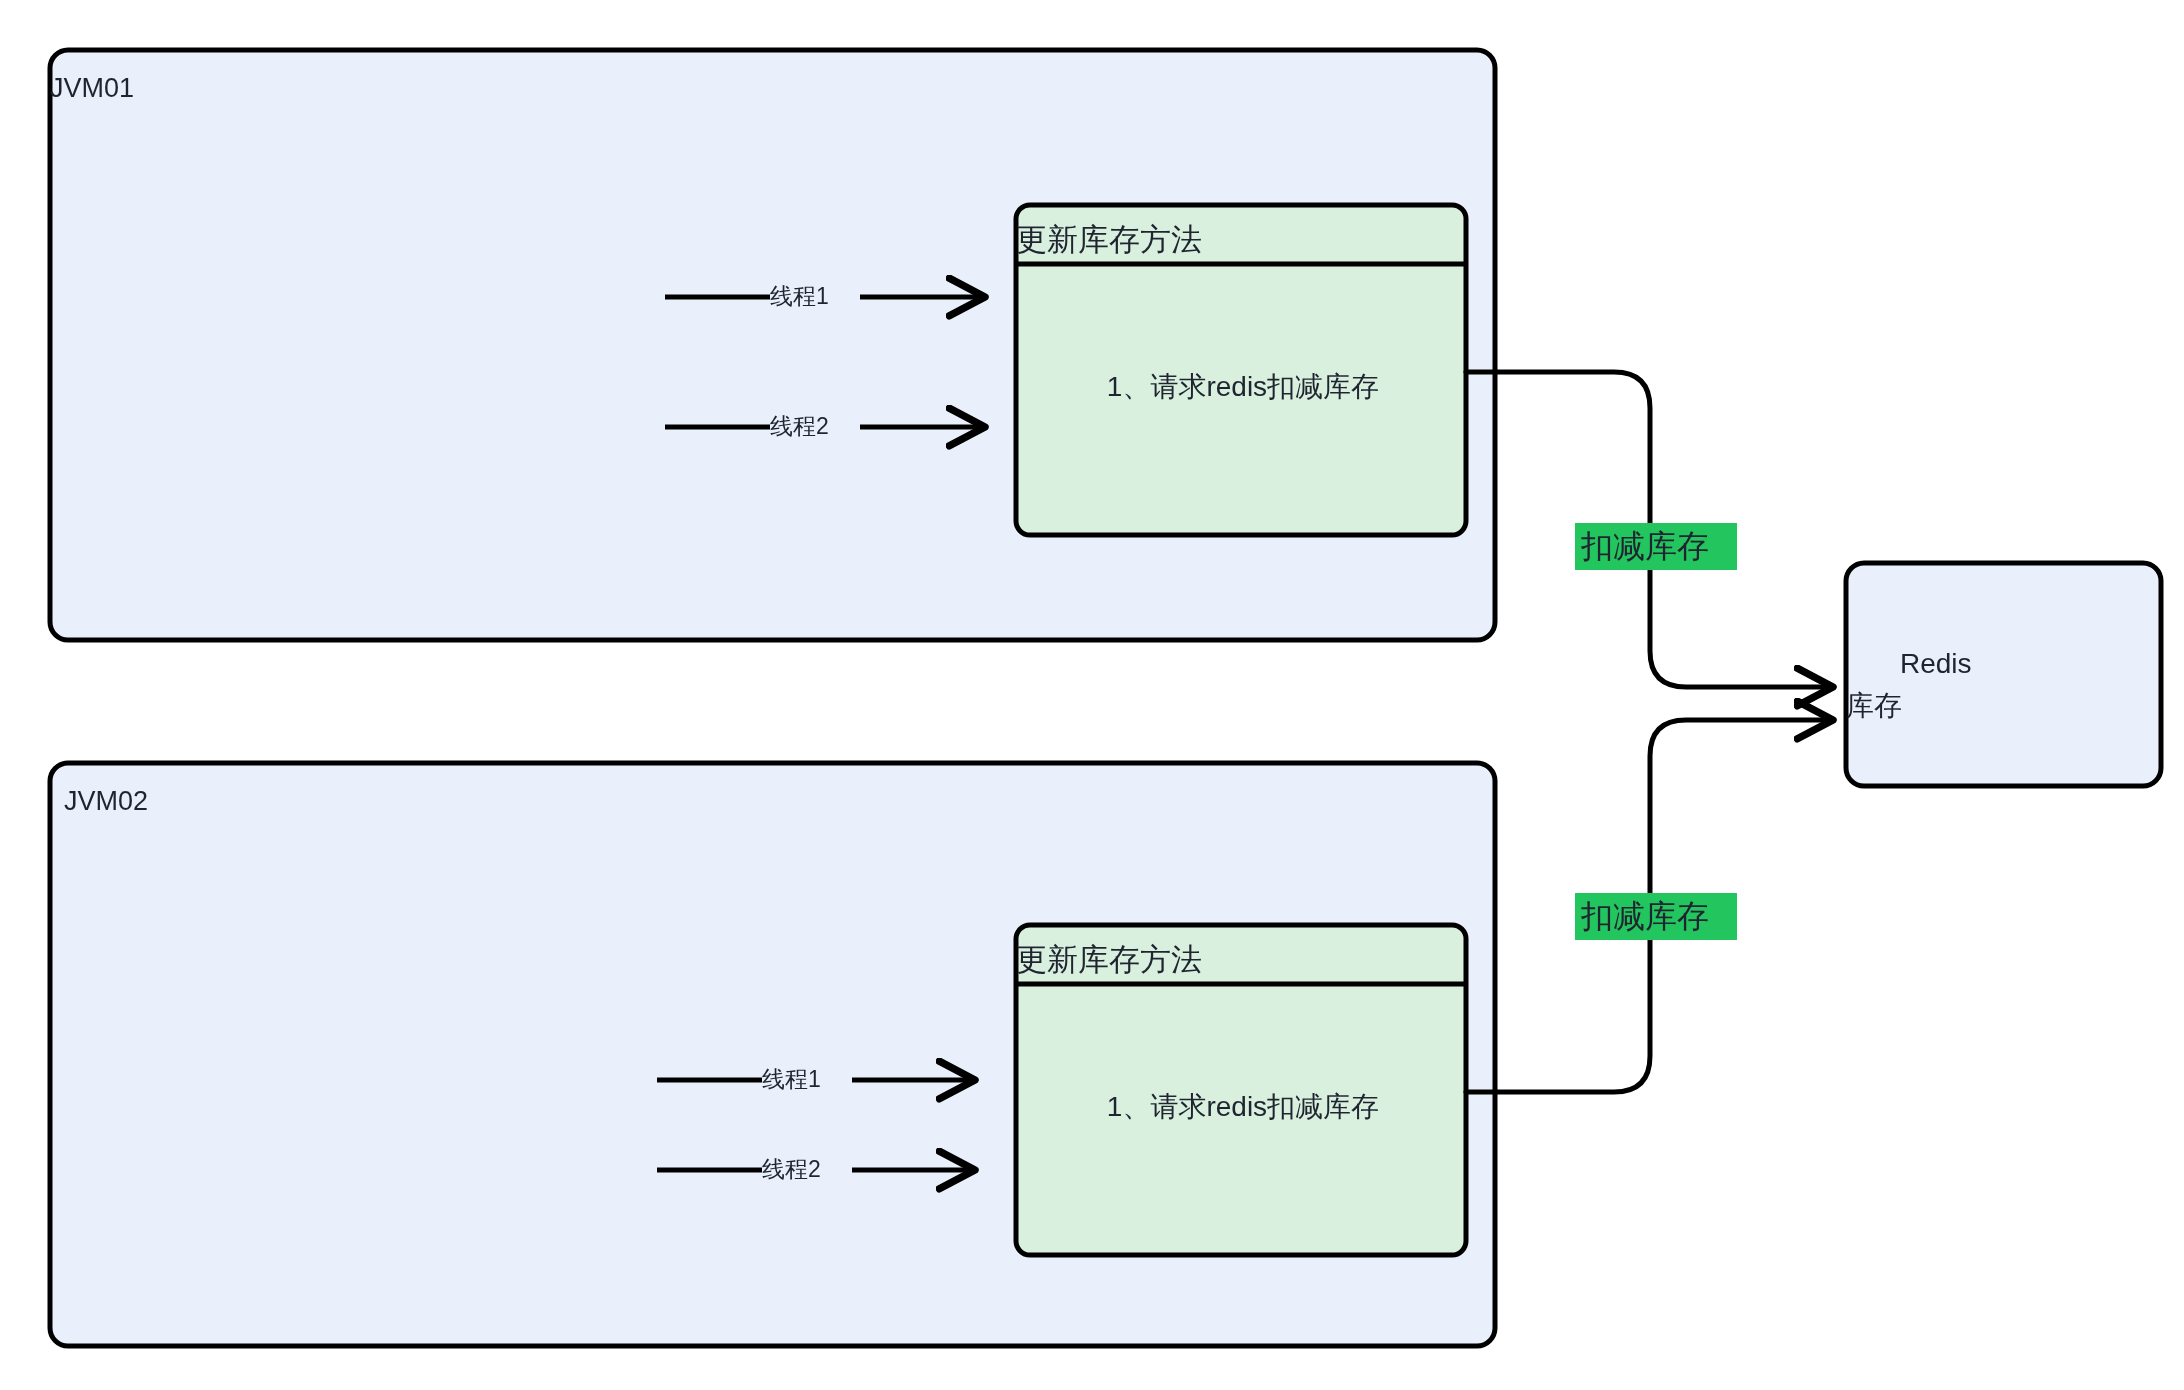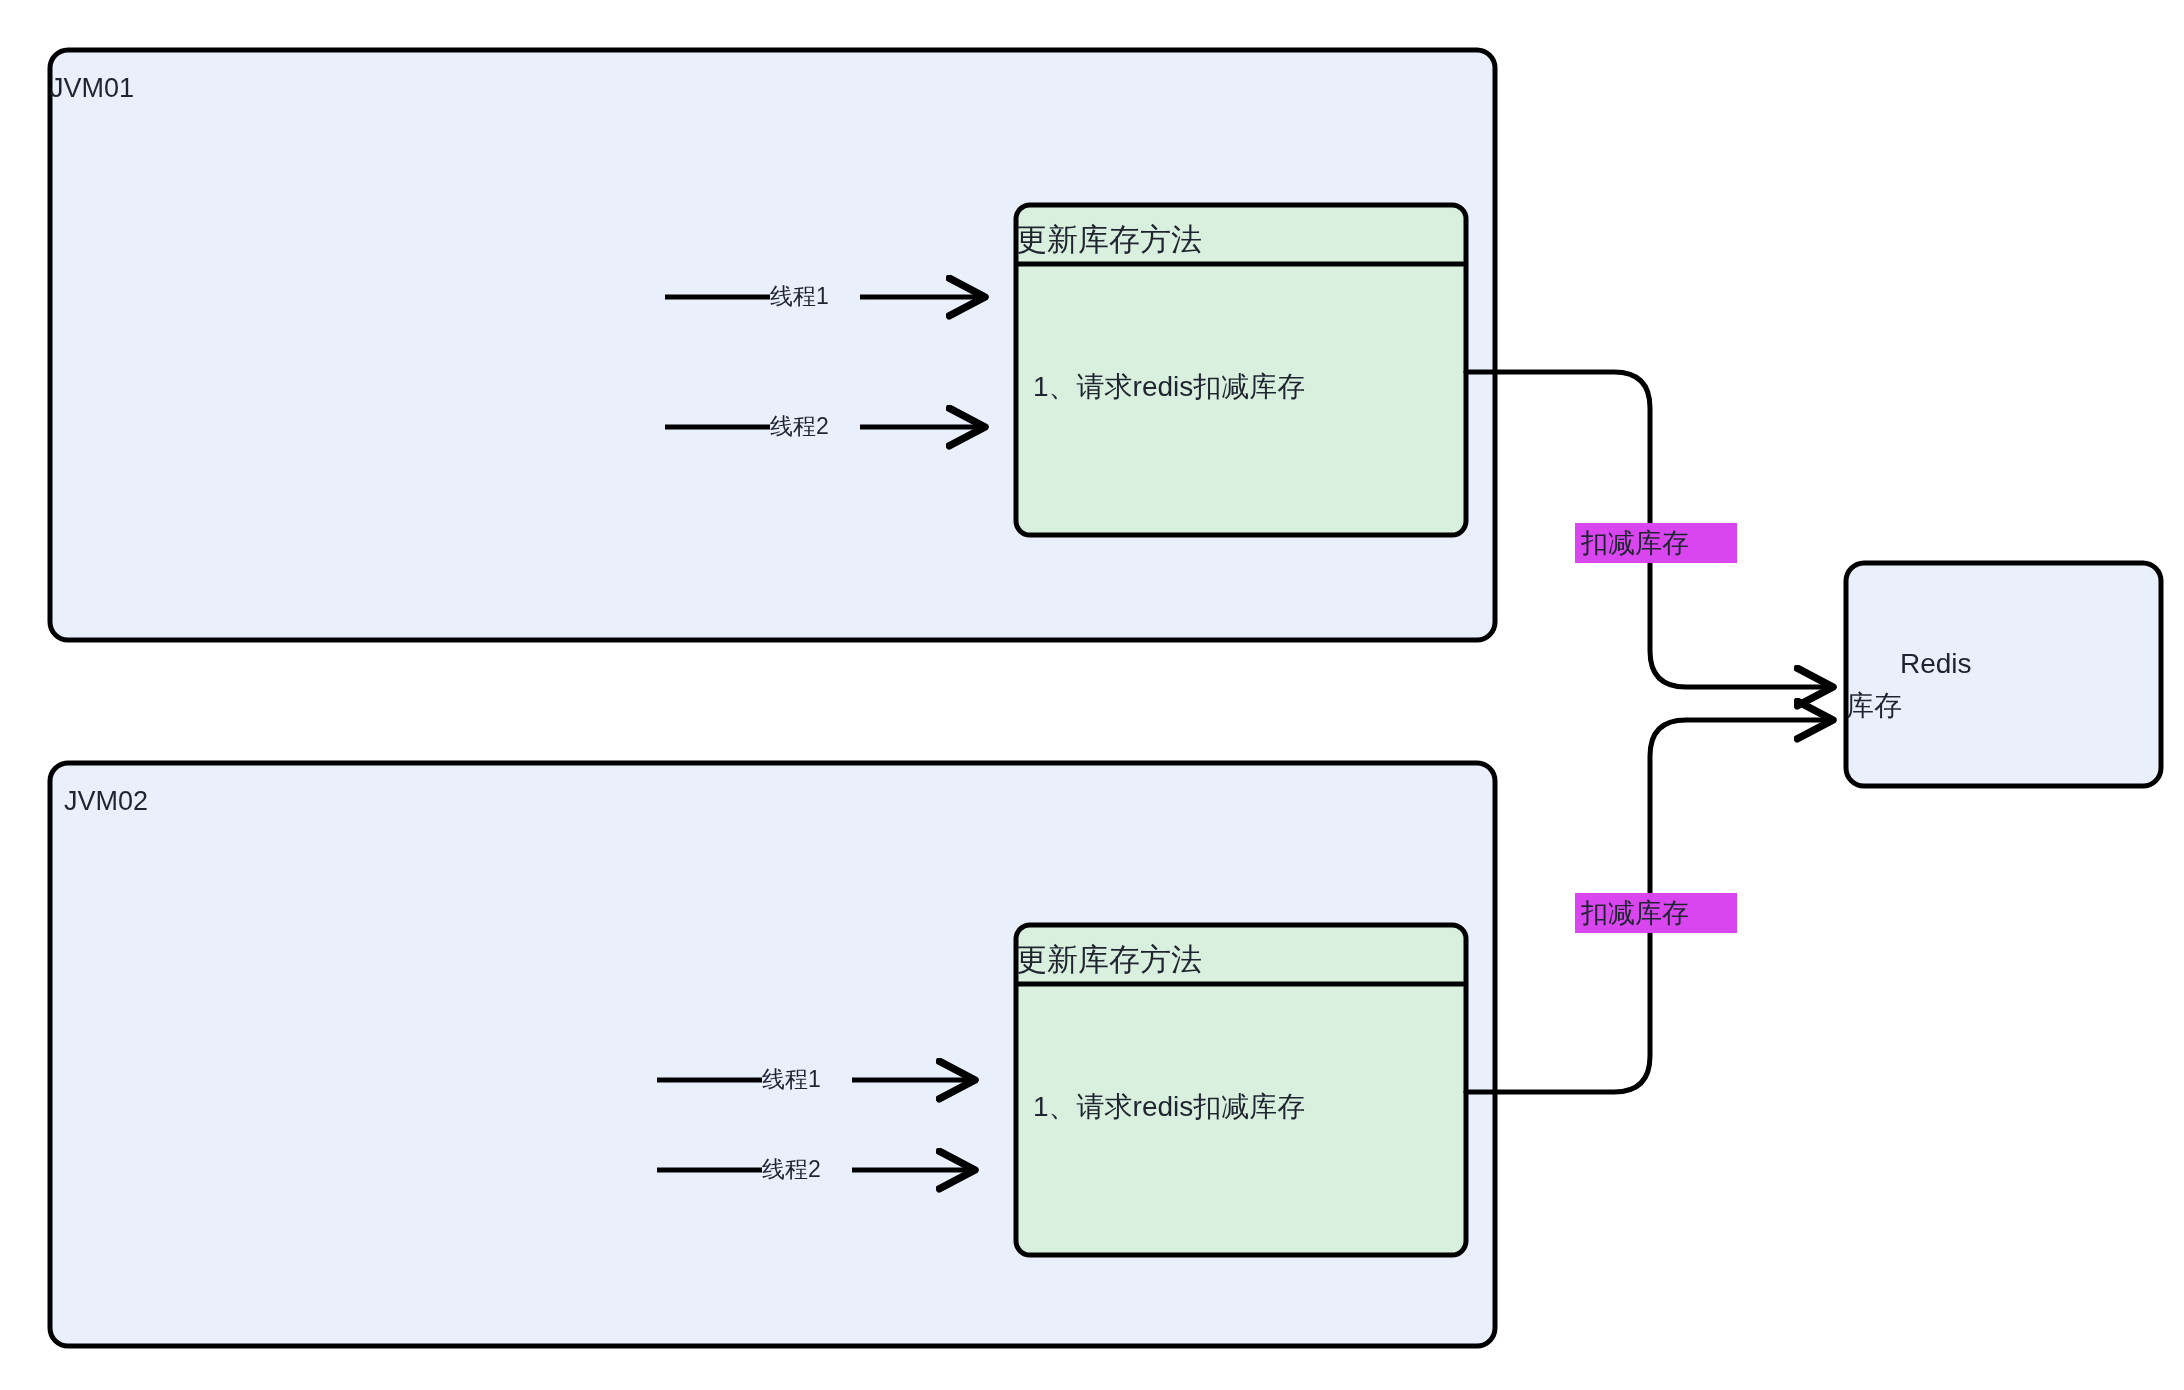--- a/index.html
+++ b/index.html
@@ -30,28 +30,28 @@
     line-height: 1.35;
   }
   .jvm-title {
     font-size: 27px;
   }
   .method-title {
     font-size: 31px;
   }
   .method-body {
     font-size: 28px;
-    text-align: left;
+    text-align: center;
   }
   .thread-label {
     font-size: 23px;
   }
   .edge-label {
-    font-size: 27px;
-    background: #d946ef;
+    font-size: 32px;
+    background: #22c55e;
     padding: 2px 6px;
   }
   .redis-label {
     font-size: 28px;
   }
 </style>
 </head>
 <body>
 
 <svg id="canvas" viewBox="0 0 2184 1390" xmlns="http://www.w3.org/2000/svg">

